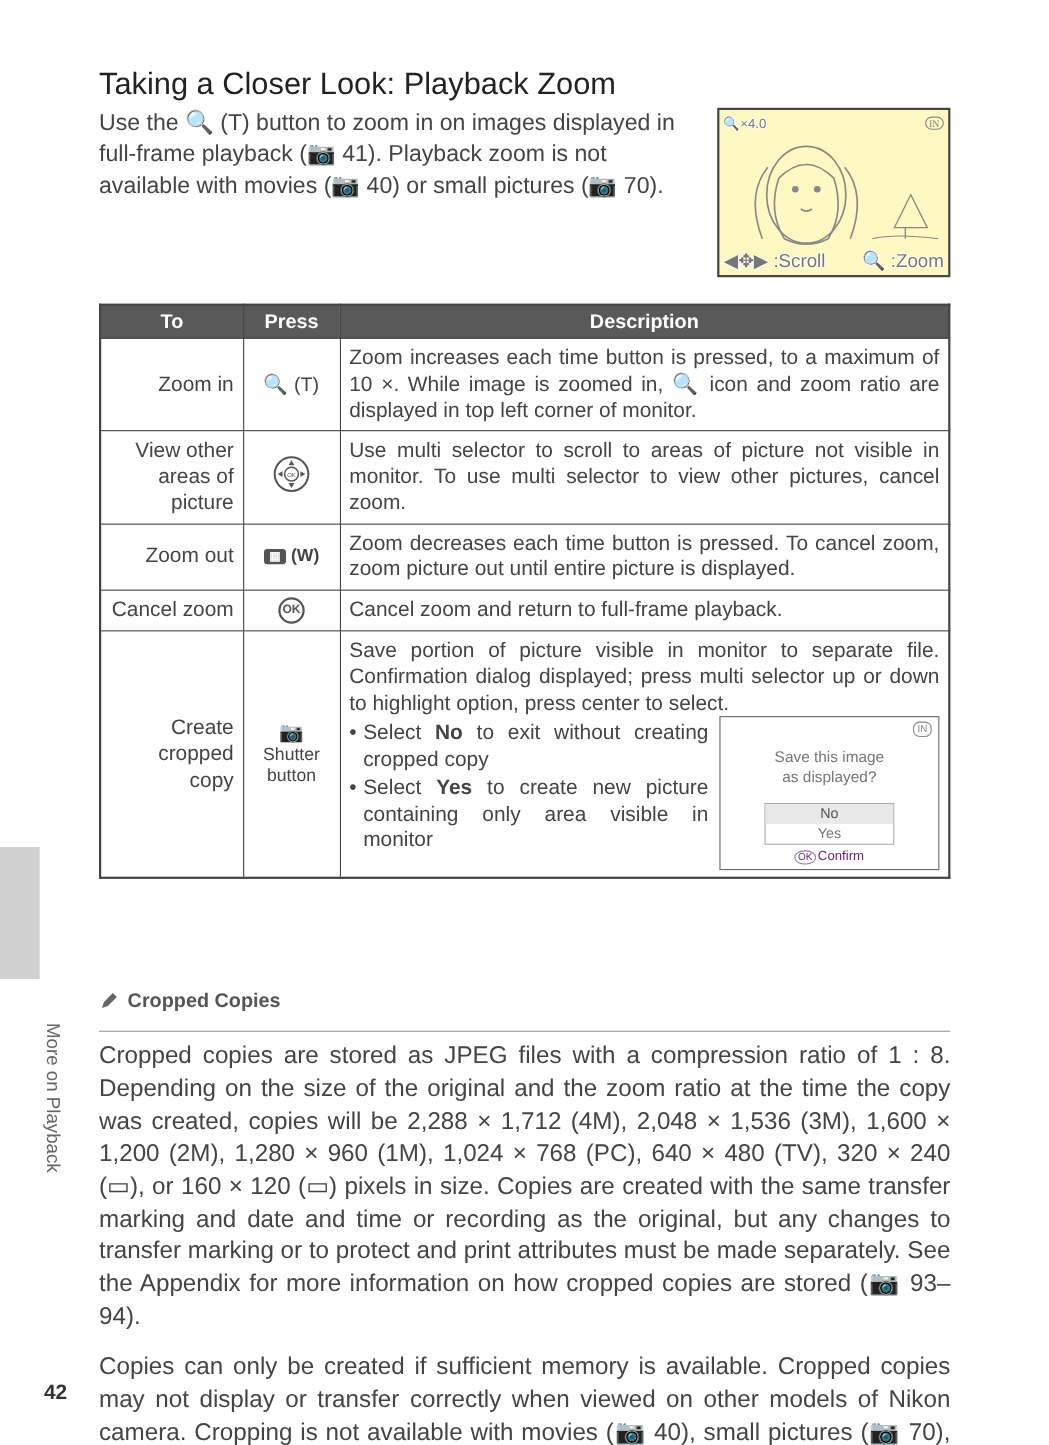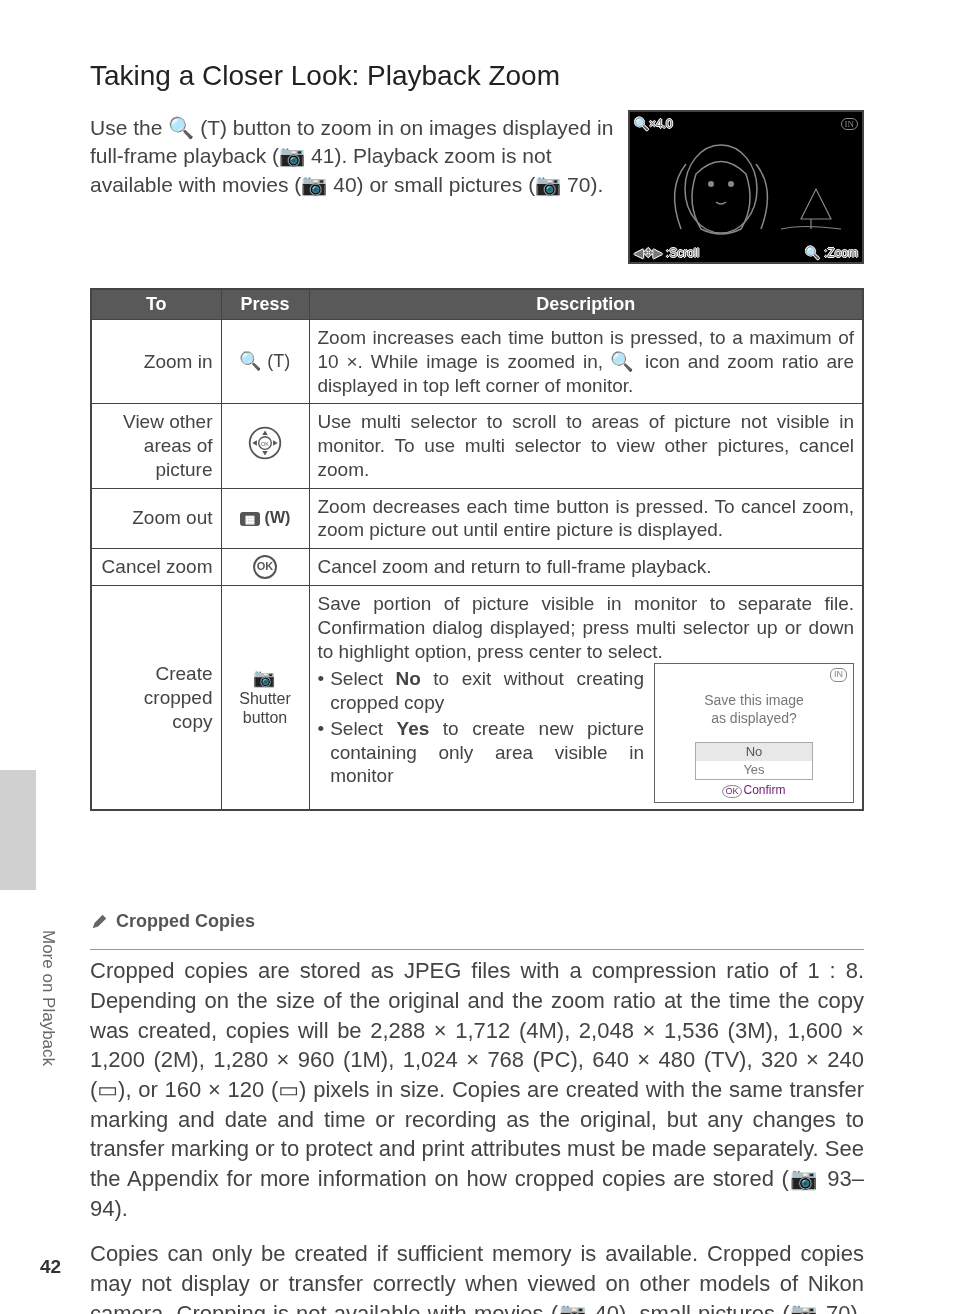--- a/index.html
+++ b/index.html
@@ -3,28 +3,28 @@
 <meta charset="utf-8">
 <style>
 * { margin: 0; padding: 0; box-sizing: border-box; }
 body { font-family: Georgia, 'Times New Roman', serif; width: 954px; height: 1314px; background: #fff; position: relative; color: #333; }
 .page { padding: 60px 90px 40px 90px; position: relative; }
 .side-label { position: absolute; left: 38px; top: 930px; writing-mode: vertical-rl; font-size: 17px; color: #666; font-family: Arial, sans-serif; }
 .side-tab { position: absolute; left: 0; top: 770px; width: 36px; height: 120px; background: #d0d0d0; }
 h1 { font-size: 28px; font-weight: normal; margin-bottom: 6px; font-family: Arial, sans-serif; color: #222; }
 .intro { font-size: 21px; line-height: 1.35; font-family: Arial, sans-serif; color: #444; }
 .intro-wrap { display: flex; gap: 12px; margin-bottom: 24px; }
-.intro-text { flex: 1; margin-top: 16px; }
-.preview { width: 236px; height: 154px; border: 2px solid #444; background: #000000; position: relative; flex-shrink: 0; margin-top: 12px; }
+.intro-text { flex: 1; }
+.preview { width: 212px; height: 154px; border: 2px solid #444; background: #fef9c3; position: relative; flex-shrink: 0; margin-top: 0; }
 .preview .topbar { position: absolute; top: 4px; left: 4px; right: 4px; height: 16px; font-size: 12px; color: #777; display: flex; justify-content: space-between; align-items: center; }
 .preview .zfactor { font-family: Arial; font-size: 12px; color: #888; }
 .preview .in-badge { font-size: 9px; border: 1px solid #888; border-radius: 6px; padding: 0 3px; color: #888; }
 .preview .drawing { position: absolute; top: 22px; left: 0; right: 0; bottom: 18px; display: flex; align-items: center; justify-content: center; }
 .preview .drawing svg { width: 100%; height: 100%; }
-.preview .botbar { position: absolute; bottom: 2px; left: 4px; right: 4px; font-size: 12px; color: #888; display: flex; justify-content: space-between; font-family: Arial; align-items: center; }
+.preview .botbar { position: absolute; bottom: 2px; left: 4px; right: 4px; font-size: 17px; color: #888; display: flex; justify-content: space-between; font-family: Arial; align-items: center; }
 .preview .outline-text { text-shadow: -1px 0 #fff, 1px 0 #fff, 0 -1px #fff, 0 1px #fff; color: #777; }
 table { width: 100%; border-collapse: collapse; margin-top: 6px; border: 2px solid #444; }
 th { background: #595959; color: #fff; font-family: Arial, sans-serif; font-size: 18px; font-weight: bold; padding: 4px 8px; border: 1px solid #444; }
 th:first-child { width: 130px; }
 th:nth-child(2) { width: 88px; }
 td { border: 1px solid #444; padding: 6px 8px; font-size: 19px; font-family: Arial, sans-serif; color: #444; vertical-align: middle; line-height: 1.25; text-align: justify; }
 td:first-child { text-align: right; }
 td:nth-child(2) { text-align: center; font-size: 16px; }
 .desc-bullets { margin-top: 4px; }
 .desc-bullet { display: flex; align-items: flex-start; gap: 6px; margin-top: 2px; }

